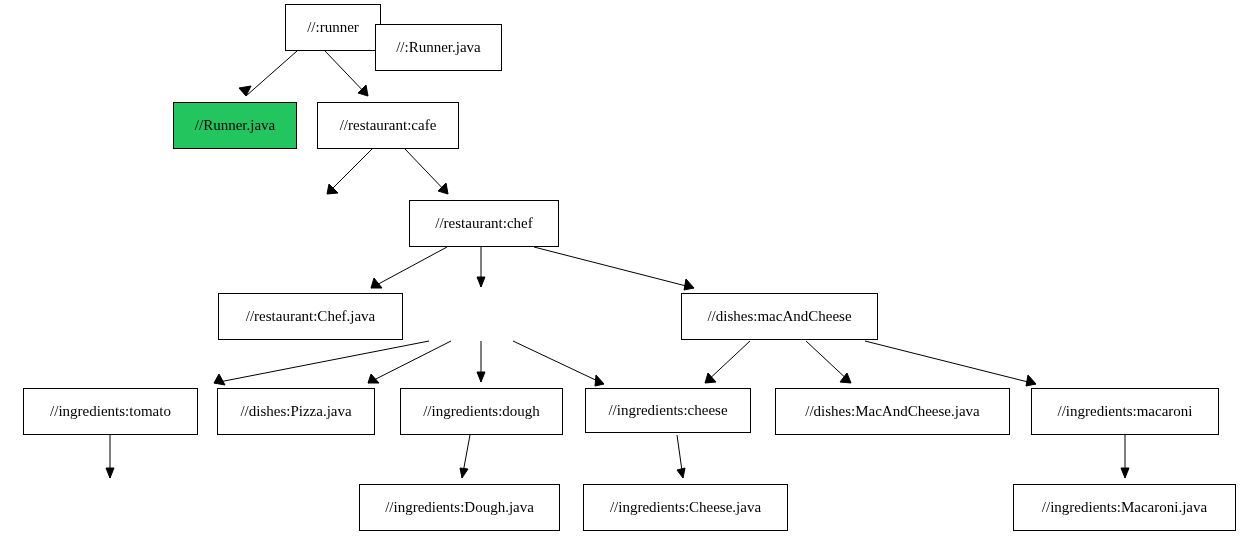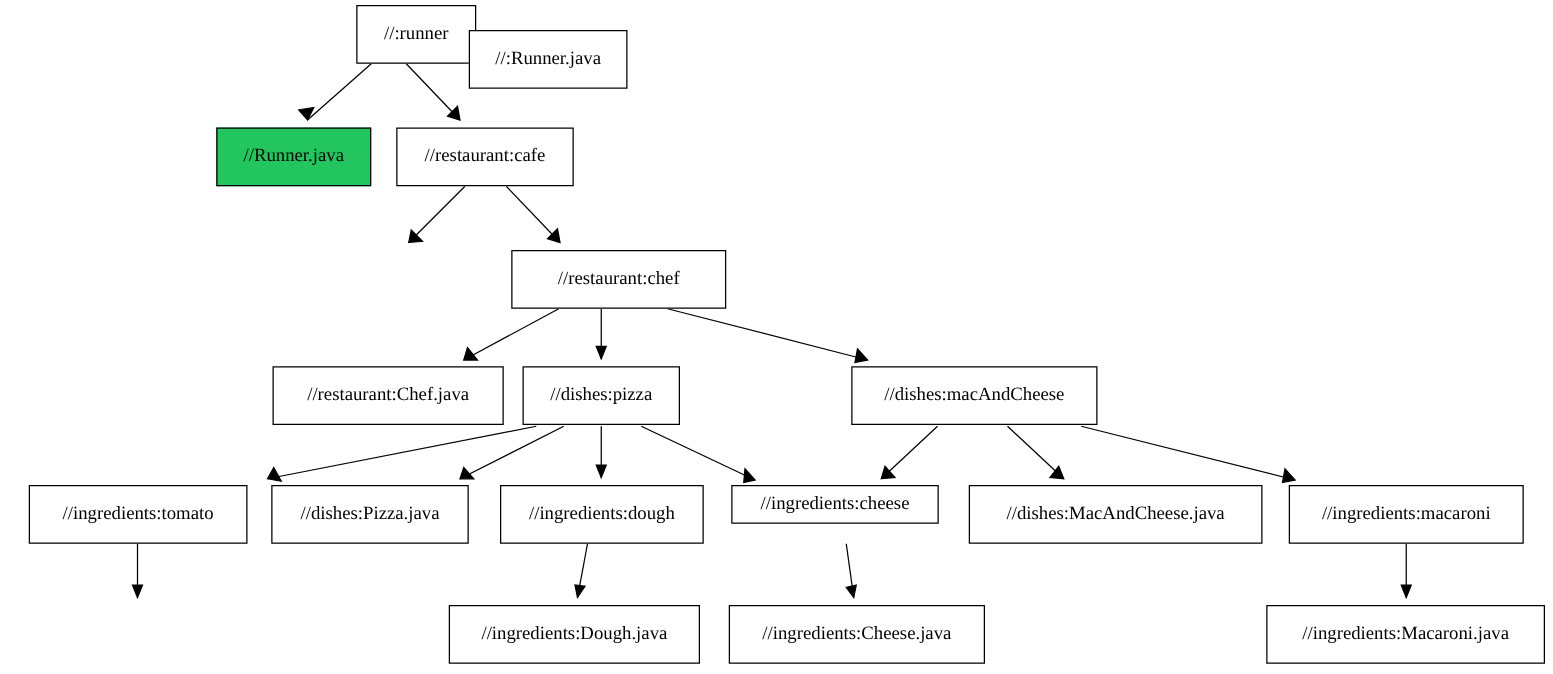--- a/index.html
+++ b/index.html
@@ -85,42 +85,39 @@
     </div>
     <div class="node" style="left: 375px; top: 4px; width: 127px; height: 47px; background: rgb(255, 255, 255); border-color: rgb(0, 0, 0); margin-top: 20px;">
       <span>//:Runner.java</span>
     </div>
     <div class="node" style="left: 173px; top: 102px; width: 124px; height: 47px; background: #22c55e; border-color: rgb(0, 0, 0);">
       <span>//Runner.java</span>
     </div>
     <div class="node" style="left: 317px; top: 102px; width: 142px; height: 47px; background: rgb(255, 255, 255); border-color: rgb(0, 0, 0);">
       <span>//restaurant:cafe</span>
     </div>
-    <div class="node" style="left: 409px; top: 200px; width: 172px; height: 47px; background: rgb(255, 255, 255); border-color: rgb(0, 0, 0);">
+    <div class="node" style="left: 409px; top: 200px; width: 150px; height: 47px; background: rgb(255, 255, 255); border-color: rgb(0, 0, 0);">
       <span>//restaurant:chef</span>
     </div>
     <div class="node" style="left: 218px; top: 293px; width: 185px; height: 47px; background: rgb(255, 255, 255); border-color: rgb(0, 0, 0);">
       <span>//restaurant:Chef.java</span>
-    </div>
-    <div class="node" style="left: 418px; top: 293px; width: 126px; height: 47px; background: rgb(255, 255, 255); border-color: rgb(0, 0, 0);">
-      <span>//dishes:pizza</span>
     </div>
     <div class="node" style="left: 681px; top: 293px; width: 197px; height: 47px; background: rgb(255, 255, 255); border-color: rgb(0, 0, 0);">
       <span>//dishes:macAndCheese</span>
     </div>
     <div class="node" style="left: 23px; top: 388px; width: 175px; height: 47px; background: rgb(255, 255, 255); border-color: rgb(0, 0, 0);">
       <span>//ingredients:tomato</span>
     </div>
     <div class="node" style="left: 217px; top: 388px; width: 158px; height: 47px; background: rgb(255, 255, 255); border-color: rgb(0, 0, 0);">
       <span>//dishes:Pizza.java</span>
     </div>
     <div class="node" style="left: 400px; top: 388px; width: 163px; height: 47px; background: rgb(255, 255, 255); border-color: rgb(0, 0, 0);">
       <span>//ingredients:dough</span>
     </div>
-    <div class="node" style="left: 585px; top: 388px; width: 166px; height: 31px; background: rgb(255, 255, 255); border-color: rgb(0, 0, 0);">
+    <div class="node" style="left: 585px; top: 388px; width: 166px; height: 45px; background: rgb(255, 255, 255); border-color: rgb(0, 0, 0);">
       <span>//ingredients:cheese</span>
     </div>
     <div class="node" style="left: 775px; top: 388px; width: 235px; height: 47px; background: rgb(255, 255, 255); border-color: rgb(0, 0, 0);">
       <span>//dishes:MacAndCheese.java</span>
     </div>
     <div class="node" style="left: 1031px; top: 388px; width: 188px; height: 47px; background: rgb(255, 255, 255); border-color: rgb(0, 0, 0);">
       <span>//ingredients:macaroni</span>
     </div>
     <div class="node" style="left: 359px; top: 484px; width: 201px; height: 47px; background: rgb(255, 255, 255); border-color: rgb(0, 0, 0);">
       <span>//ingredients:Dough.java</span>

